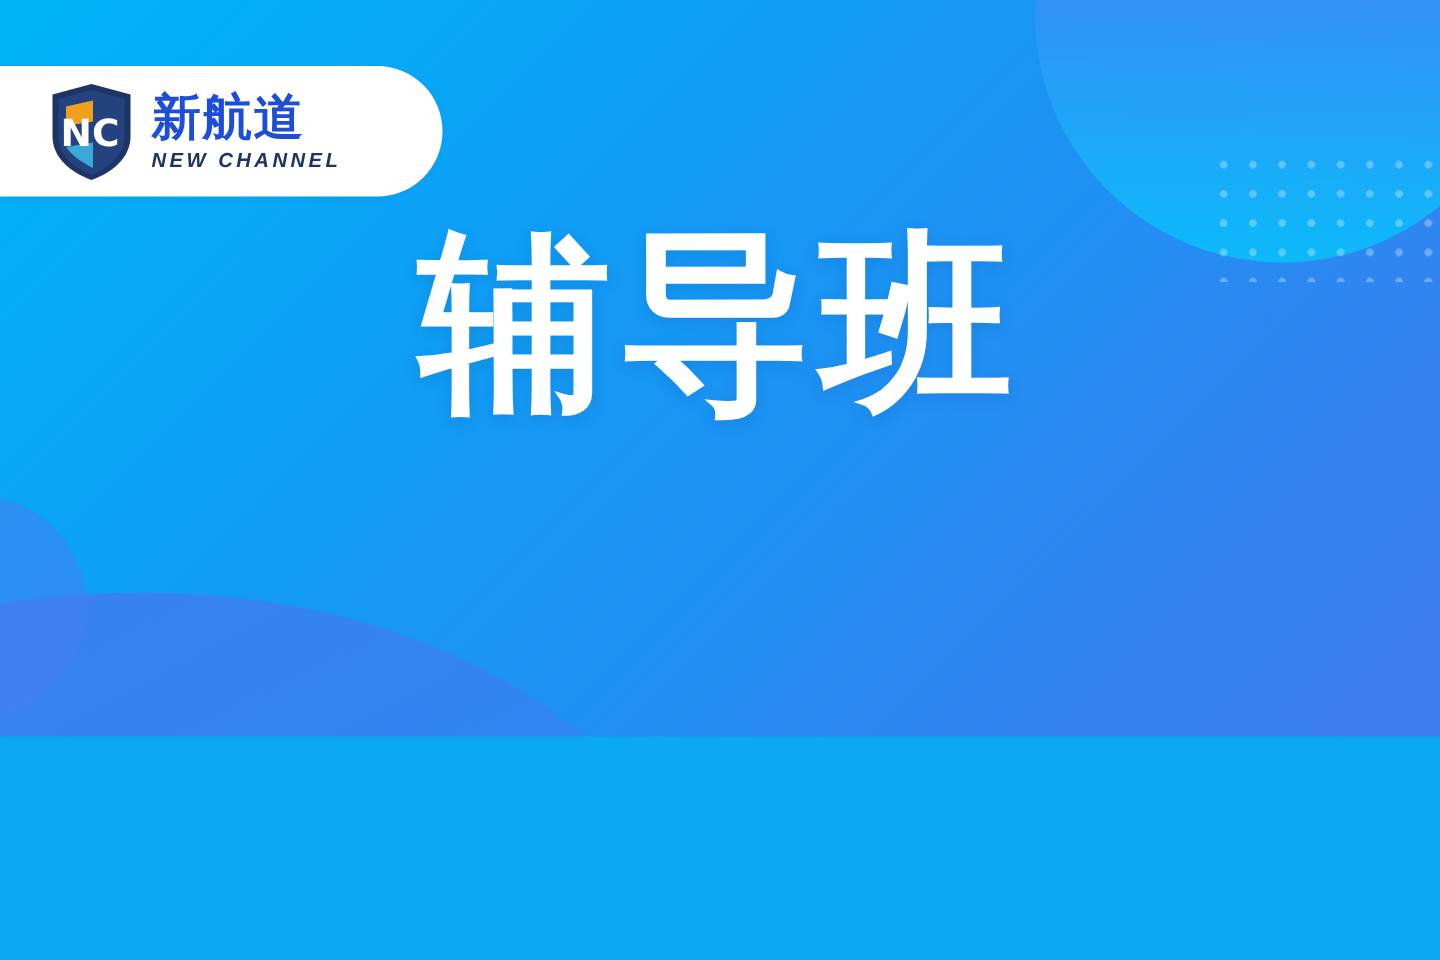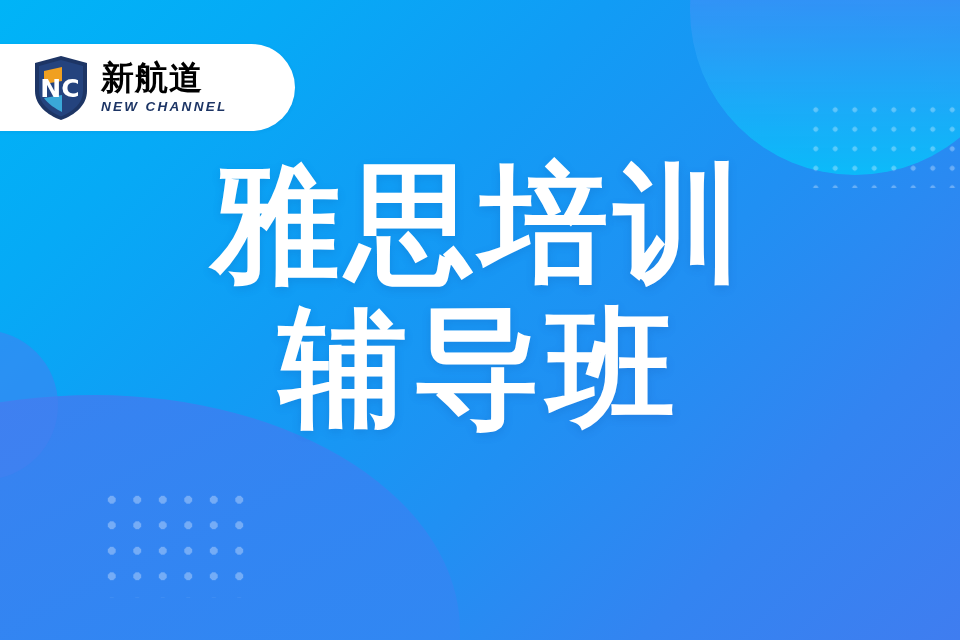--- a/index.html
+++ b/index.html
@@ -5,21 +5,21 @@
   * { margin:0; padding:0; box-sizing:border-box; }
   html,body { width:960px; height:640px; overflow:hidden; }
   body {
     font-family:"Liberation Sans","DejaVu Sans",sans-serif;
     background:#0aa8f3;
   }
 
   
   .poster{
     position:relative;
-    width:960px; height:640px;
+    width:960px; height:491px;
     overflow:hidden;
     background:linear-gradient(135deg,
         #00b4f7 0%,
         #06aaf6 18%,
         #119cf5 38%,
         #2090f3 60%,
         #3384f1 80%,
         #3f7df0 100%);
   }
 
@@ -85,21 +85,21 @@
     background:#ffffff;
     border-radius:0 44px 44px 0;
     display:flex; align-items:center;
     padding-left:62px;
     box-shadow:0 1px 4px rgba(0,40,90,.06);
   }
   .shield-wrap{ width:58px; height:66px; flex:0 0 auto; }
   .logo-txt{ margin-left:11px; display:flex; flex-direction:column; justify-content:center; }
   .logo-cn{
     font-size:33px; line-height:36px;
-    font-weight:700; color:#000000;
+    font-weight:700; color:#1d4ed8;
     letter-spacing:1px;
     font-family:"DejaVu Sans","Liberation Sans",sans-serif;
   }
   .logo-en{
     font-size:13.5px; line-height:17px;
     font-weight:700; color:#1d3565;
     letter-spacing:2.3px;
     margin-top:2px;
     font-style:italic;
   }
@@ -162,18 +162,17 @@
         <text x="28" y="42" text-anchor="middle" font-family="DejaVu Sans, Liberation Sans, sans-serif" font-size="25" font-weight="bold" fill="#ffffff">NC</text>
       </svg>
     </div>
     <div class="logo-txt">
       <div class="logo-cn">新航道</div>
       <div class="logo-en">NEW CHANNEL</div>
     </div>
   </div>
 
   <div class="headline">
-    <div class="hl-line">雅思培训</div>
     <div class="hl-line hl-line-2">辅导班</div>
   </div>
 
 
 </div>
 
 </body></html>

